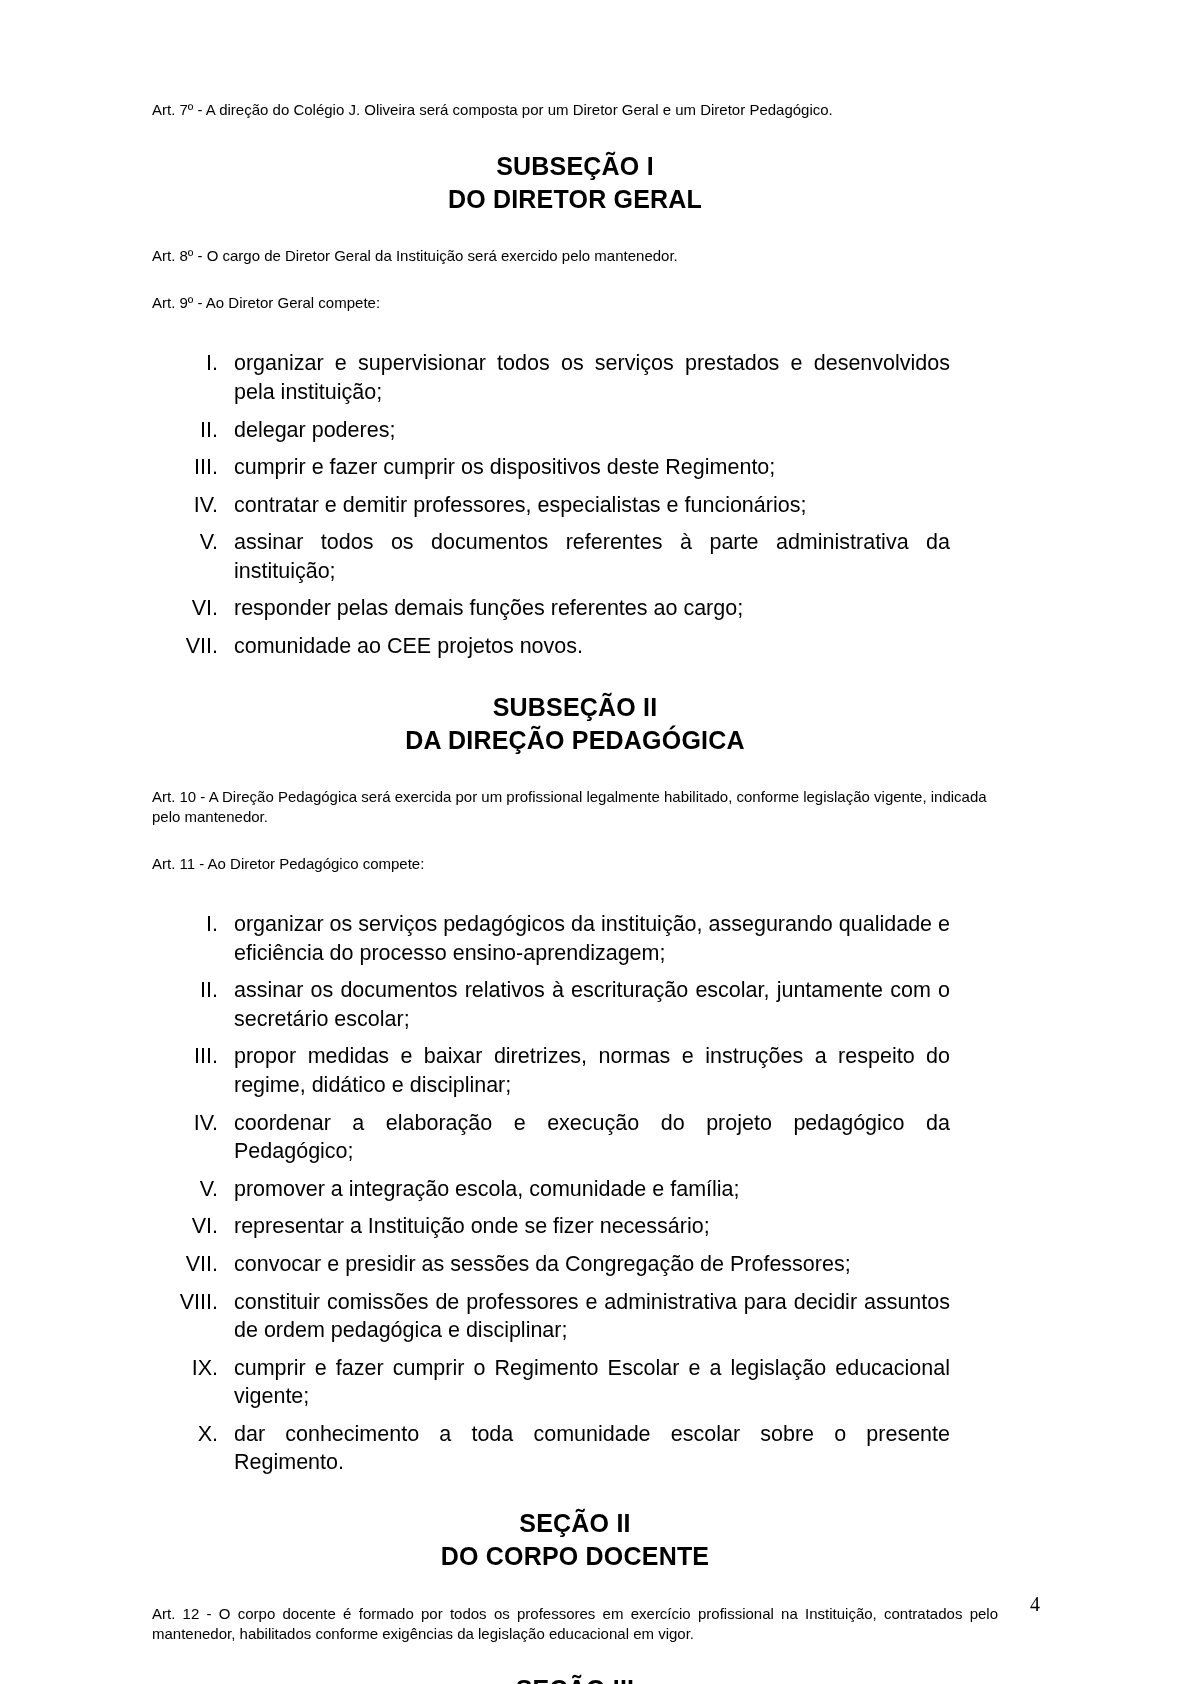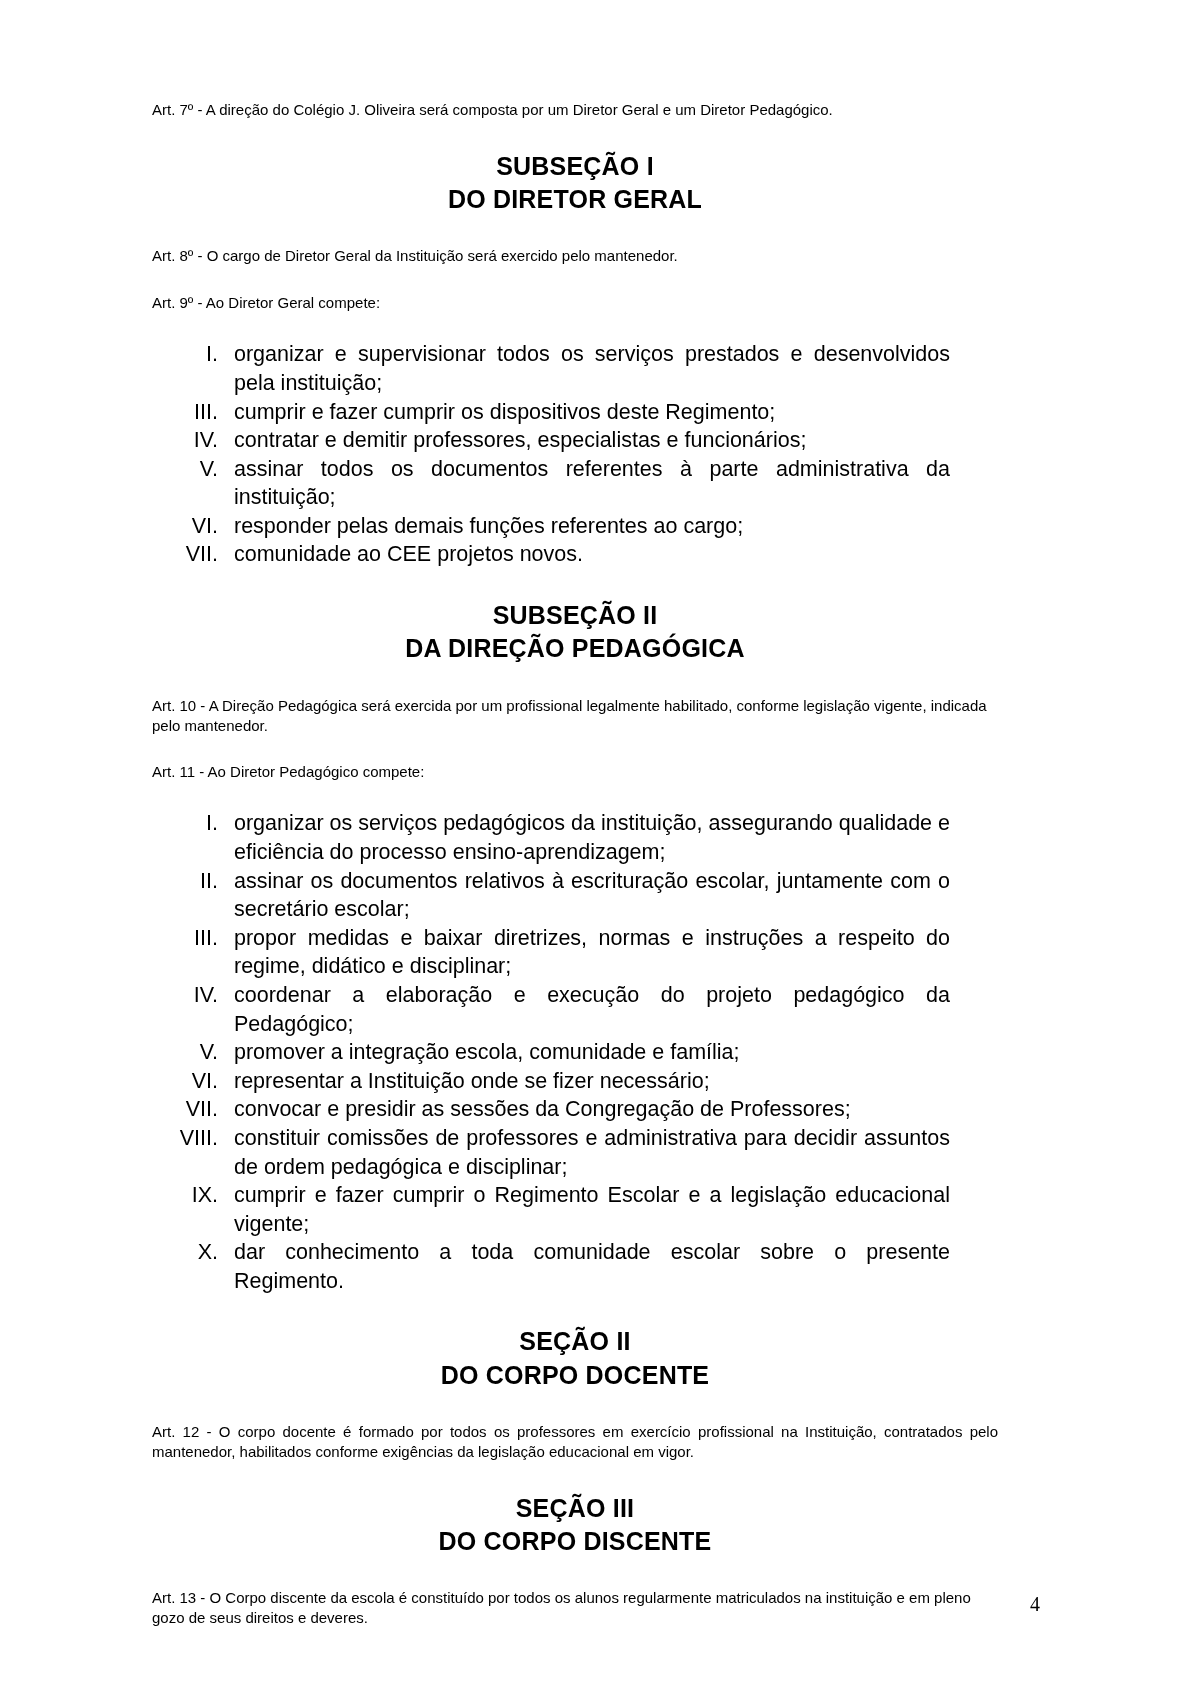--- a/index.html
+++ b/index.html
@@ -63,21 +63,21 @@
   }
   ol.roman li .num {
     position: absolute;
     left: 0;
     top: 0;
     width: 66px;
     text-align: right;
     font-size: 21.5px;
     line-height: 1.33;
   }
-  ol.roman li .txt { display: block; }
+  ol.roman li .txt { display: block; margin-top: 9px; }
   ol.roman li.nojust .txt { text-align: left; }
 
   .list-indent { margin-left: 48px; width: 798px; }
 
   .page-number {
     position: absolute;
     right: 150px;
     bottom: 68px;
     font-family: "Liberation Serif", serif;
     font-size: 20px;
@@ -109,20 +109,21 @@
 
     <div class="gap-para"></div>
 
     <ol class="roman list-indent">
         <li>
           <span class="num">I.</span>
           <span class="txt">organizar e supervisionar todos os serviços prestados e desenvolvidos pela instituição;</span>
         </li>
         <li class="nojust">
           <span class="num">II.</span>
+          <span class="txt">delegar poderes;</span>
         </li>
         <li class="nojust">
           <span class="num">III.</span>
           <span class="txt">cumprir e fazer cumprir os dispositivos deste Regimento;</span>
         </li>
         <li class="nojust">
           <span class="num">IV.</span>
           <span class="txt">contratar e demitir professores, especialistas e funcionários;</span>
         </li>
         <li>

